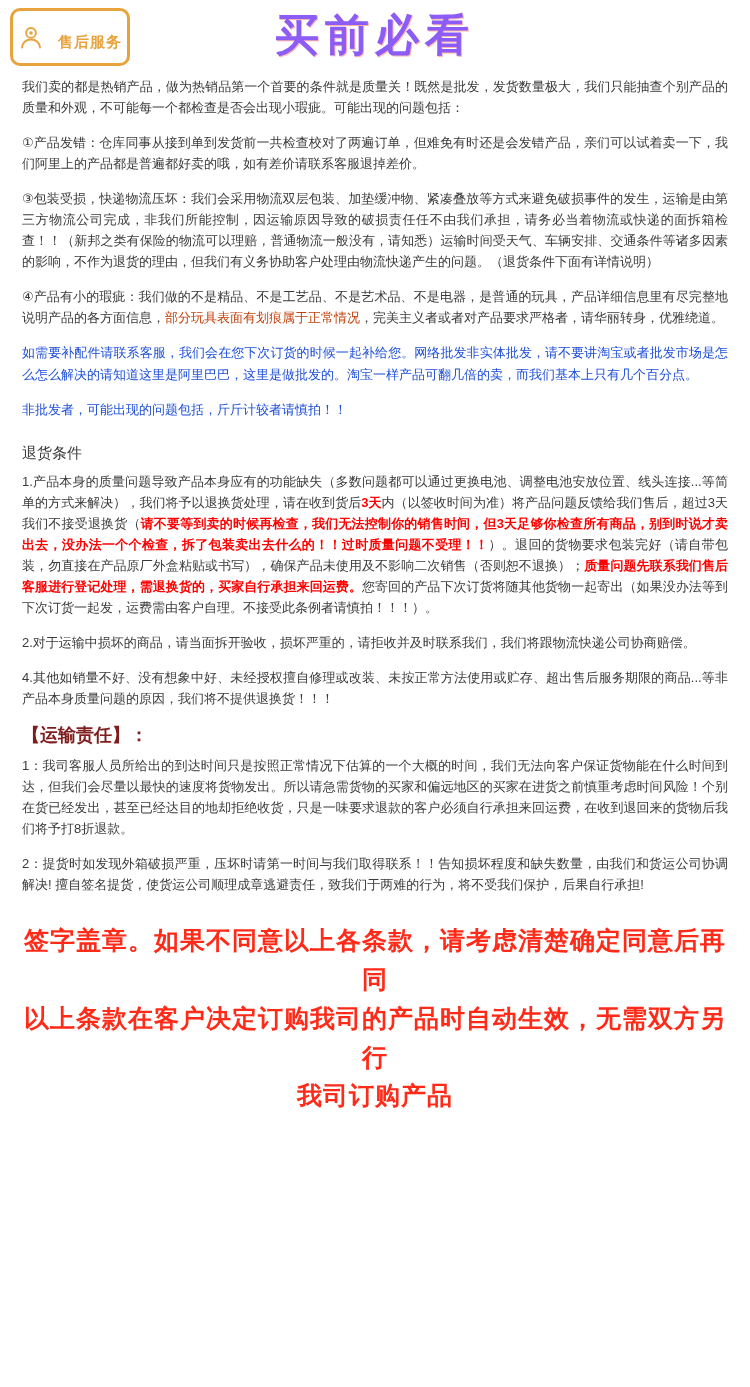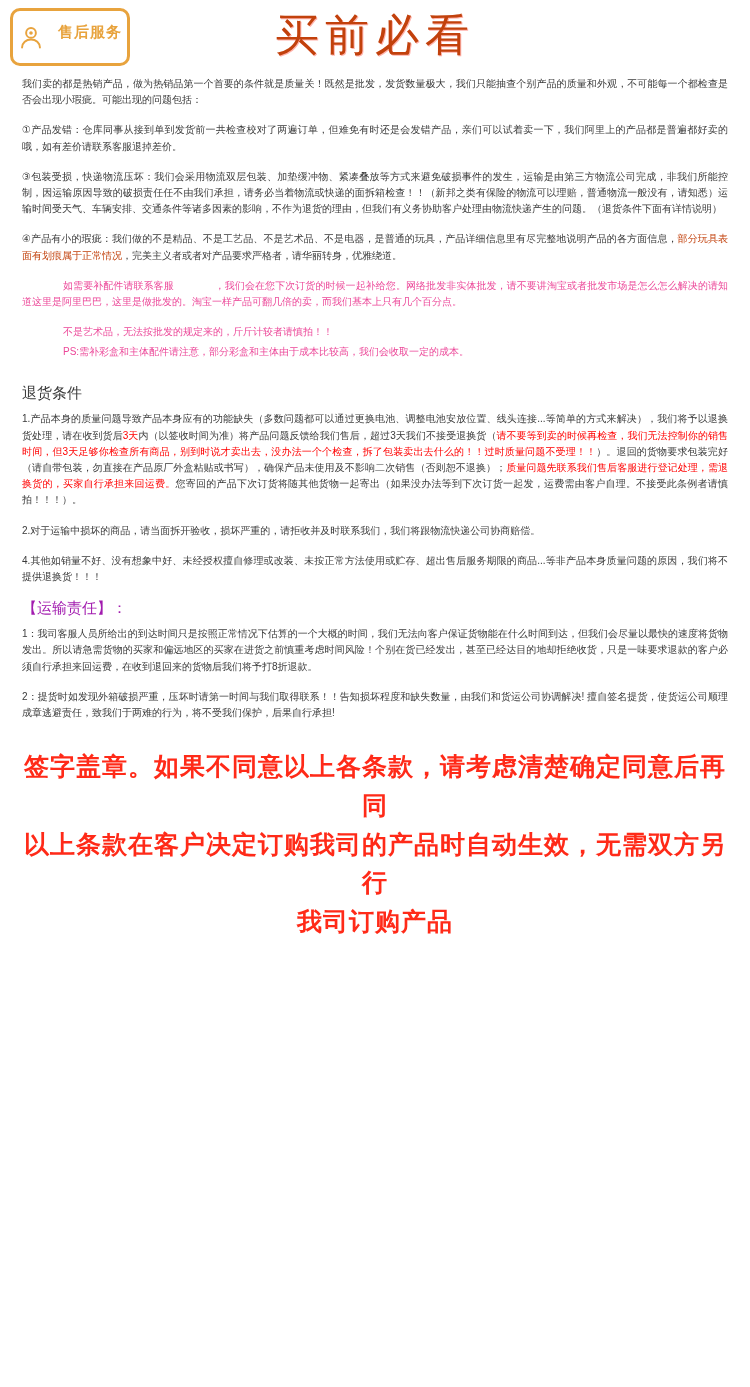--- a/index.html
+++ b/index.html
@@ -34,21 +34,21 @@
     border: 3px solid #e8a33d;
     border-radius: 10px;
     box-sizing: border-box;
     display: flex;
     align-items: center;
     justify-content: center;
     background: #ffffff;
   }
   .badge-inner {
     display: flex;
-    align-items: flex-start;
+    align-items: flex-end;
     gap: 14px;
   }
   .badge-icon {
     width: 26px;
     height: 26px;
     flex: 0 0 26px;
   }
   .badge-text {
     font-size: 15px;
     font-weight: bold;
@@ -56,56 +56,56 @@
     line-height: 1.1;
     letter-spacing: 1px;
   }
   .header-title {
     position: absolute;
     left: 0;
     right: 0;
     top: 6px;
     text-align: center;
     font-size: 44px;
-    font-weight: normal;
-    color: #c2410c;
+    font-weight: bold;
+    color: #8b5cf6;
     letter-spacing: 6px;
     font-family: "DejaVu Sans", sans-serif;
     text-shadow: 1px 1px 0 #ffb3ac;
   }
 
   
   .body-wrap {
     padding: 0 22px;
   }
   p.para {
     margin: 0 0 14px 0;
-    font-size: 10px;
+    font-size: 13px;
     line-height: 1.62;
     color: #3a3a3a;
     text-align: justify;
   }
   p.tight {
     margin-bottom: 4px;
   }
   .blue { color: #c2410c; }
-  .pink { color: #ec4899; margin-left: 41px; }
-  .red  { color: #ff0000; font-weight: normal; }
+  .pink { color: #1d4ed8; }
+  .red  { color: #ff0000; font-weight: bold; }
 
   .section-title {
     font-size: 15px;
     color: #3a3a3a;
     margin: 24px 0 8px 0;
     font-weight: normal;
   }
   .bold-head {
-    font-weight: normal;
-    font-size: 15px;
+    font-weight: bold;
+    font-size: 18px;
     margin: 14px 0 8px 0;
-    color: #a21caf;
+    color: #7f1d1d;
   }
 
   
   .footer {
     margin: 26px 18px 0 18px;
     text-align: center;
     color: #ff2a18;
     font-size: 25px;
     font-weight: bold;
     line-height: 1.55;
@@ -142,24 +142,21 @@
     <p class="para">③包装受损，快递物流压坏：我们会采用物流双层包装、加垫缓冲物、紧凑叠放等方式来避免破损事件的发生，运输是由第三方物流公司完成，非我们所能控制，因运输原因导致的破损责任任不由我们承担，请务必当着物流或快递的面拆箱检查！！（新邦之类有保险的物流可以理赔，普通物流一般没有，请知悉）运输时间受天气、车辆安排、交通条件等诸多因素的影响，不作为退货的理由，但我们有义务协助客户处理由物流快递产生的问题。（退货条件下面有详情说明）</p>
 
     <p class="para">
       <span>④产品有小的瑕疵：我们做的不是精品、不是工艺品、不是艺术品、不是电器，是普通的玩具，产品详细信息里有尽完整地说明产品的各方面信息，</span><span class="blue">部分玩具表面有划痕属于正常情况</span><span>，完美主义者或者对产品要求严格者，请华丽转身，优雅绕道。</span>
     </p>
 
     <p class="para">
       <span class="pink">如需要补配件请联系客服</span><span class="pink">，我们会在您下次订货的时候一起补给您。网络批发非实体批发，请不要讲淘宝或者批发市场是怎么怎么解决的请知道这里是阿里巴巴，这里是做批发的。淘宝一样产品可翻几倍的卖，而我们基本上只有几个百分点。</span>
     </p>
     <p class="para tight">
-      <span class="pink">不是艺术品，无法按批发的规定来的，斤斤计较者请慎拍！！</span>
-    </p>
-    <p class="para tight">
-      <span class="pink">PS:需补彩盒和主体配件请注意，部分彩盒和主体由于成本比较高，我们会收取一定的成本。</span>
+      <span class="pink">非批发者，可能出现的问题包括，斤斤计较者请慎拍！！</span>
     </p>
 
     <div class="section-title">退货条件</div>
 
     <p class="para">
       <span>1.产品本身的质量问题导致产品本身应有的功能缺失（多数问题都可以通过更换电池、调整电池安放位置、线头连接...等简单的方式来解决），我们将予以退换货处理，请在收到货后</span><span class="red">3天</span><span>内（以签收时间为准）将产品问题反馈给我们售后，超过3天我们不接受退换货（</span><span class="red">请不要等到卖的时候再检查，我们无法控制你的销售时间，但3天足够你检查所有商品，别到时说才卖出去，没办法一个个检查，拆了包装卖出去什么的！！过时质量问题不受理！！</span><span>）。退回的货物要求包装完好（请自带包装，勿直接在产品原厂外盒粘贴或书写），确保产品未使用及不影响二次销售（否则恕不退换）；</span><span class="red">质量问题先联系我们售后客服进行登记处理，需退换货的，买家自行承担来回运费。</span><span>您寄回的产品下次订货将随其他货物一起寄出（如果没办法等到下次订货一起发，运费需由客户自理。不接受此条例者请慎拍！！！）。</span>
     </p>
 
     <p class="para">2.对于运输中损坏的商品，请当面拆开验收，损坏严重的，请拒收并及时联系我们，我们将跟物流快递公司协商赔偿。</p>
     <p class="para">4.其他如销量不好、没有想象中好、未经授权擅自修理或改装、未按正常方法使用或贮存、超出售后服务期限的商品...等非产品本身质量问题的原因，我们将不提供退换货！！！</p>

